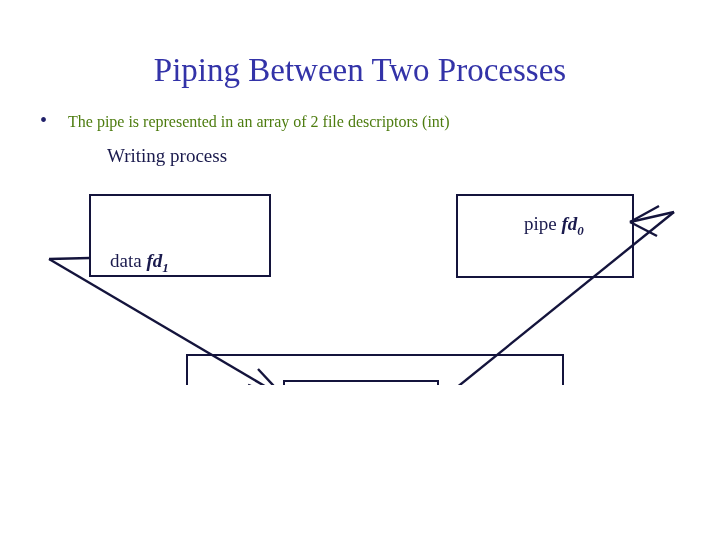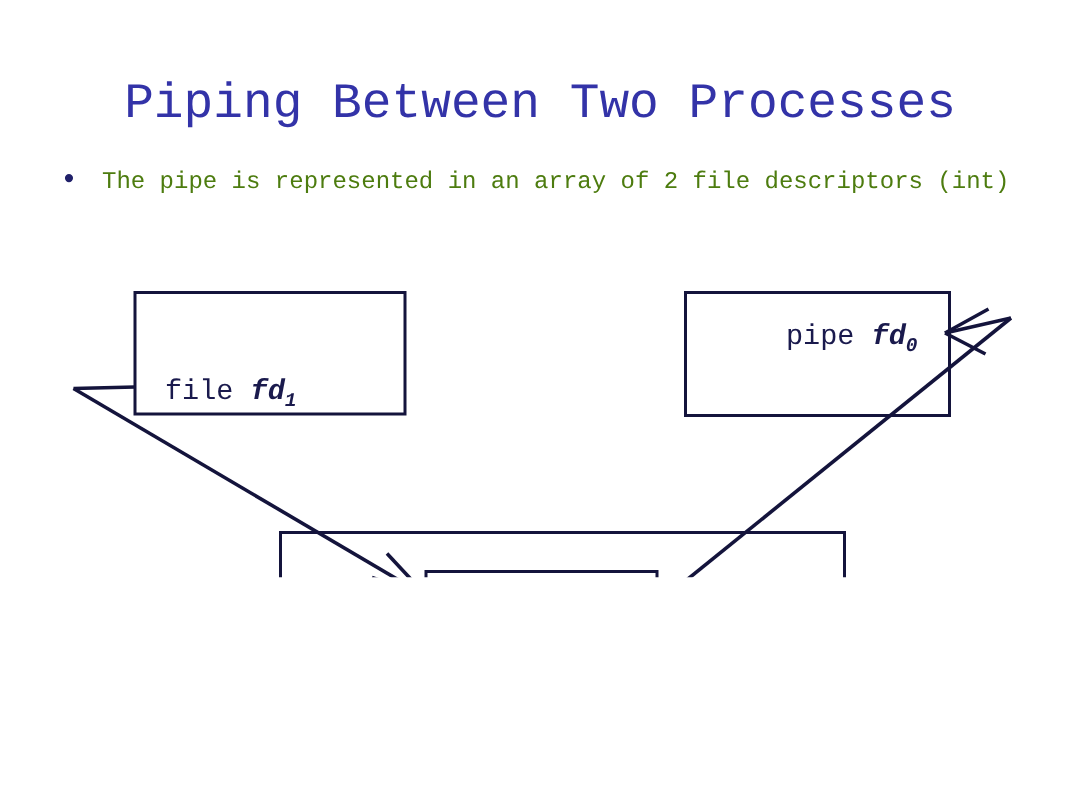--- a/index.html
+++ b/index.html
@@ -6,21 +6,21 @@
     margin: 0;
     padding: 0;
     background: #ffffff;
   }
   #slide {
     position: relative;
     width: 720px;
     height: 385px;
     background: #ffffff;
     overflow: hidden;
-    font-family: Liberation Mono, monospace;
+    font-family: Liberation Serif, serif;
   }
 
   
   #slide-title {
     position: absolute;
     left: 0;
     top: 50px;
     width: 720px;
     text-align: center;
     font-size: 33px;
@@ -134,29 +134,30 @@
 
 <div id="slide">
 
   <div id="slide-title">Piping Between Two Processes</div>
 
   <div id="bullet-row">
     <span id="bullet-glyph">•</span>
     <span id="bullet-text">The pipe is represented in an array of 2 file descriptors (int)</span>
   </div>
 
+  <div class="proc-label" id="writing-process-label">Writing process</div>
 
 
   <div class="dbox" id="write-box"></div>
   <div class="dbox" id="read-box"></div>
   <div class="dbox" id="pipe-outer"></div>
   <div class="dbox" id="pipe-inner"></div>
 
   <div class="fd-label" id="write-fd-label">
-    <span>file </span><span class="fd-sym">fd</span><span class="fd-sub">1</span>
+    <span>data </span><span class="fd-sym">fd</span><span class="fd-sub">1</span>
   </div>
 
   <div class="fd-label" id="read-fd-label">
     <span>pipe </span><span class="fd-sym">fd</span><span class="fd-sub">0</span>
   </div>
 
   <div id="pipe-inner-label">pipe</div>
 
 
   <svg id="connectors" viewBox="0 0 720 540">

